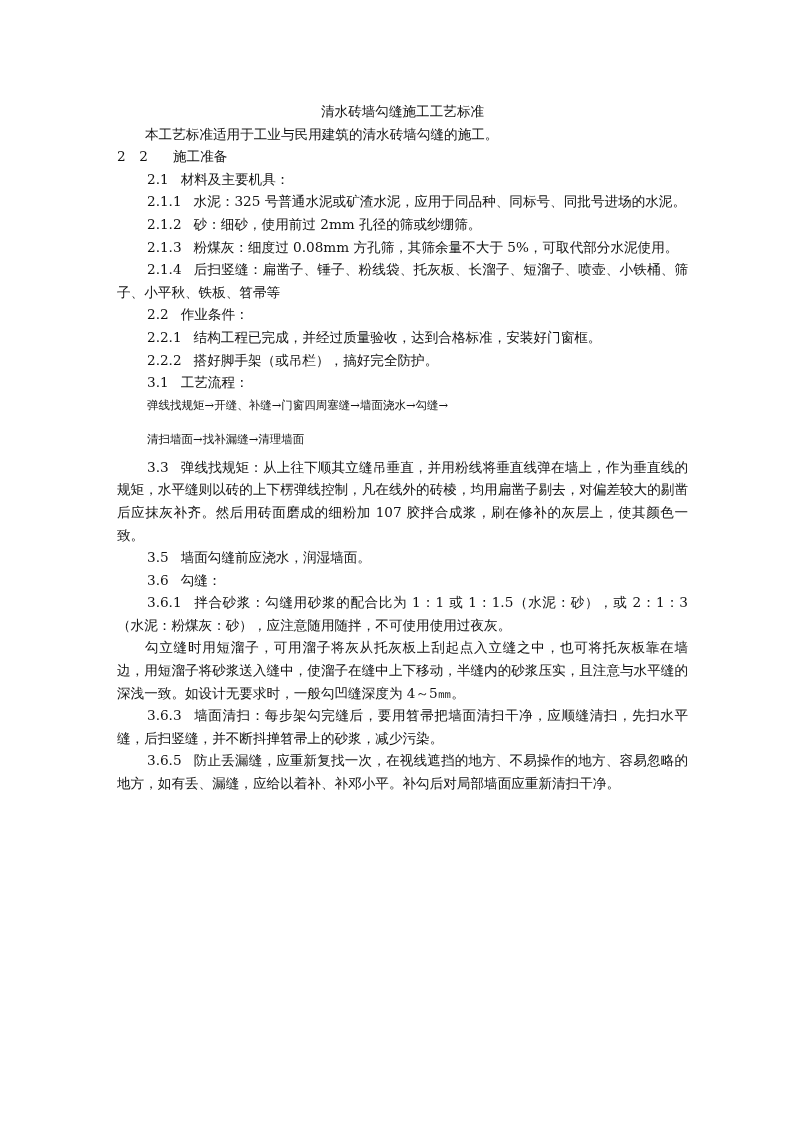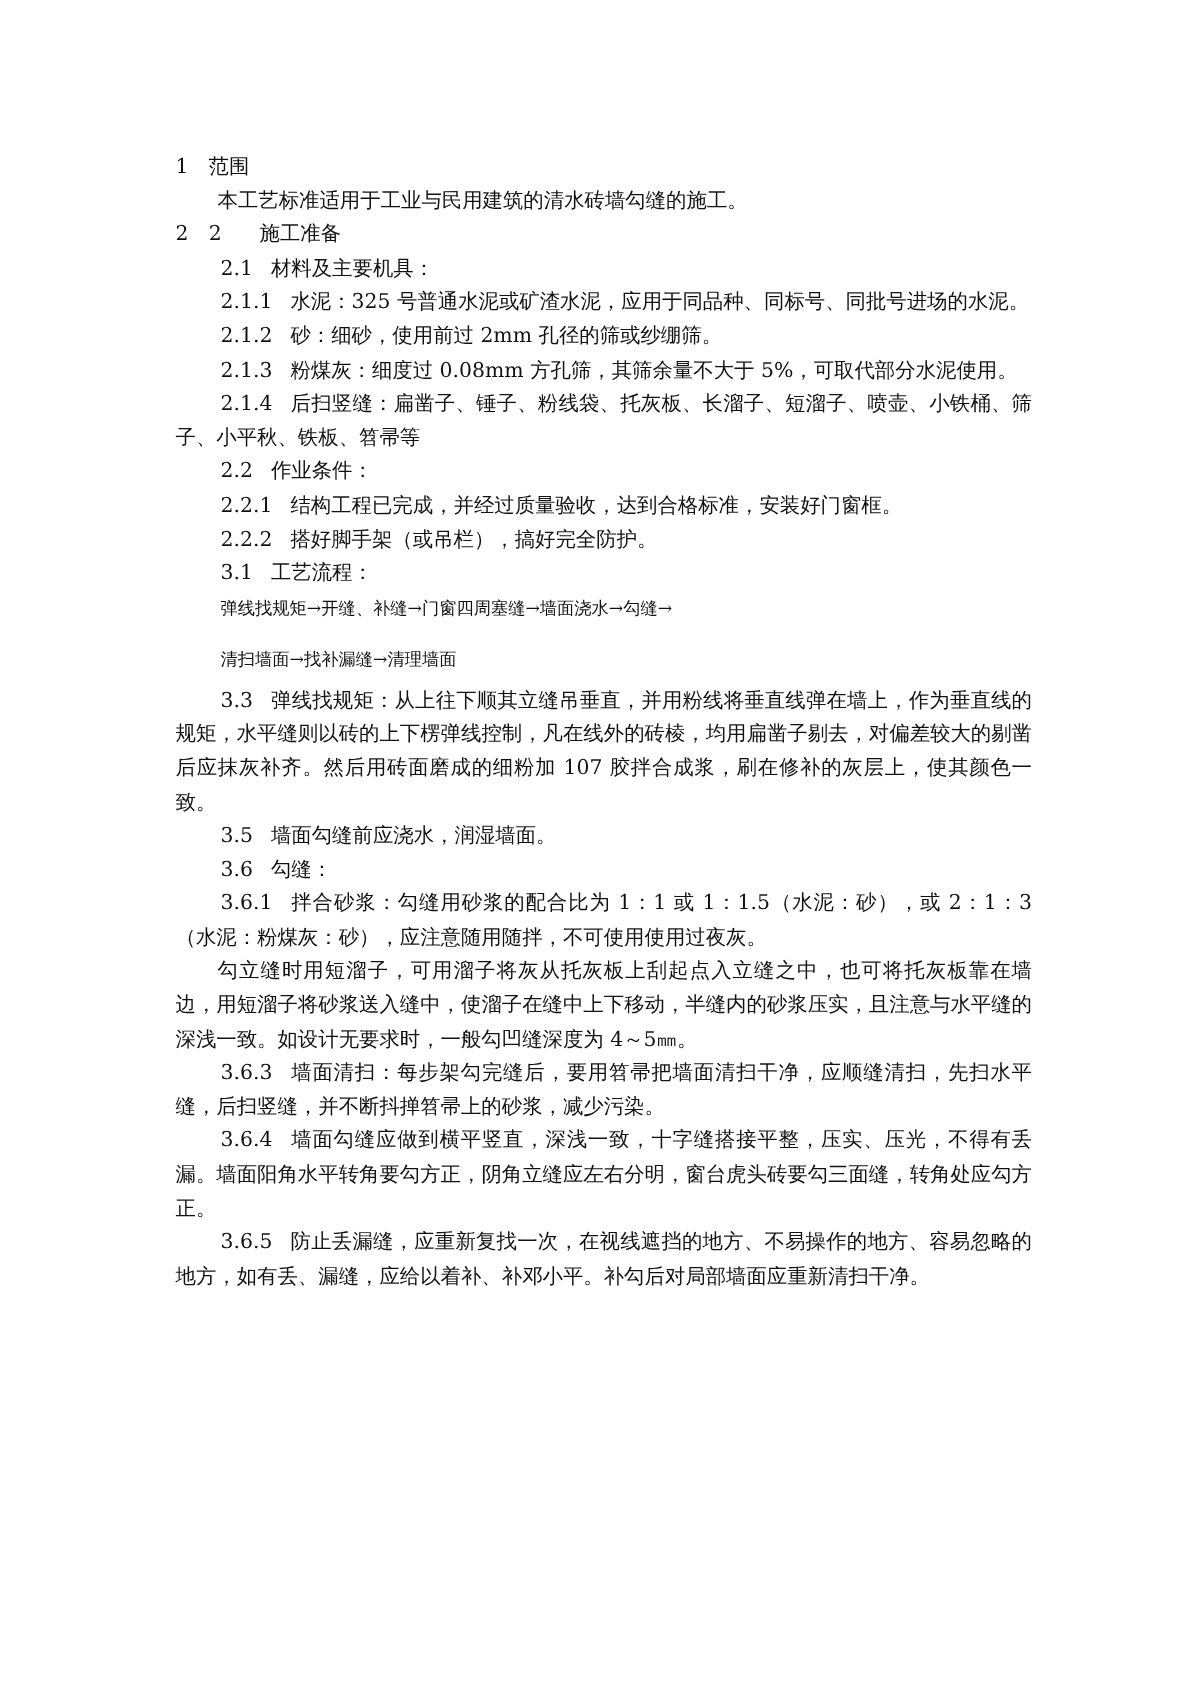--- a/index.html
+++ b/index.html
@@ -13,22 +13,22 @@
   .p { text-indent: 28px; }
   .p2 { padding-left: 30px; }
   .flow { font-size: 11.5px; line-height: 22px; padding-left: 30px; }
   .gap { height: 12px; }
   .sp { display: inline-block; width: 12px; }
 </style>
 </head>
 <body>
 
 <div class="page">
+  <div class="title">清水砖墙勾缝施工工艺标准</div>
 
-  <div class="line h1"><span class="num">1</span><span>范围</span></div>
   <div class="line p">本工艺标准适用于工业与民用建筑的清水砖墙勾缝的施工。</div>
 
   <div class="line h1"><span class="num" style="width:56px">2　2</span><span>施工准备</span></div>
 
   <div class="line p2"><span>2.1</span><span class="sp"></span><span>材料及主要机具：</span></div>
   <div class="line p2"><span>2.1.1</span><span class="sp"></span><span>水泥：325 号普通水泥或矿渣水泥，应用于同品种、同标号、同批号进场的水泥。</span></div>
   <div class="line p2"><span>2.1.2</span><span class="sp"></span><span>砂：细砂，使用前过 2mm 孔径的筛或纱绷筛。</span></div>
   <div class="line p2"><span>2.1.3</span><span class="sp"></span><span>粉煤灰：细度过 0.08mm 方孔筛，其筛余量不大于 5%，可取代部分水泥使用。</span></div>
   <div class="line p" style="text-indent:30px"><span>2.1.4</span><span class="sp"></span><span>后扫竖缝：扁凿子、锤子、粉线袋、托灰板、长溜子、短溜子、喷壶、小铁桶、筛子、小平秋、铁板、笤帚等</span></div>
 
@@ -42,15 +42,14 @@
   <div class="gap"></div>
   <div class="flow">清扫墙面→找补漏缝→清理墙面</div>
   <div style="height:6px"></div>
 
   <div class="line p" style="text-indent:30px"><span>3.3</span><span class="sp"></span><span>弹线找规矩：从上往下顺其立缝吊垂直，并用粉线将垂直线弹在墙上，作为垂直线的规矩，水平缝则以砖的上下楞弹线控制，凡在线外的砖棱，均用扁凿子剔去，对偏差较大的剔凿后应抹灰补齐。然后用砖面磨成的细粉加 107 胶拌合成浆，刷在修补的灰层上，使其颜色一致。</span></div>
   <div class="line p2"><span>3.5</span><span class="sp"></span><span>墙面勾缝前应浇水，润湿墙面。</span></div>
   <div class="line p2"><span>3.6</span><span class="sp"></span><span>勾缝：</span></div>
   <div class="line p" style="text-indent:30px"><span>3.6.1</span><span class="sp"></span><span>拌合砂浆：勾缝用砂浆的配合比为 1：1 或 1：1.5（水泥：砂），或 2：1：3（水泥：粉煤灰：砂），应注意随用随拌，不可使用使用过夜灰。</span></div>
   <div class="line p">勾立缝时用短溜子，可用溜子将灰从托灰板上刮起点入立缝之中，也可将托灰板靠在墙边，用短溜子将砂浆送入缝中，使溜子在缝中上下移动，半缝内的砂浆压实，且注意与水平缝的深浅一致。如设计无要求时，一般勾凹缝深度为 4～5㎜。</div>
   <div class="line p" style="text-indent:30px"><span>3.6.3</span><span class="sp"></span><span>墙面清扫：每步架勾完缝后，要用笤帚把墙面清扫干净，应顺缝清扫，先扫水平缝，后扫竖缝，并不断抖掸笤帚上的砂浆，减少污染。</span></div>
-  <div class="line p" style="text-indent:30px"><span>3.6.4</span><span class="sp"></span><span>墙面勾缝应做到横平竖直，深浅一致，十字缝搭接平整，压实、压光，不得有丢漏。墙面阳角水平转角要勾方正，阴角立缝应左右分明，窗台虎头砖要勾三面缝，转角处应勾方正。</span></div>
   <div class="line p" style="text-indent:30px"><span>3.6.5</span><span class="sp"></span><span>防止丢漏缝，应重新复找一次，在视线遮挡的地方、不易操作的地方、容易忽略的地方，如有丢、漏缝，应给以着补、补邓小平。补勾后对局部墙面应重新清扫干净。</span></div>
 </div>
 
 </body></html>

